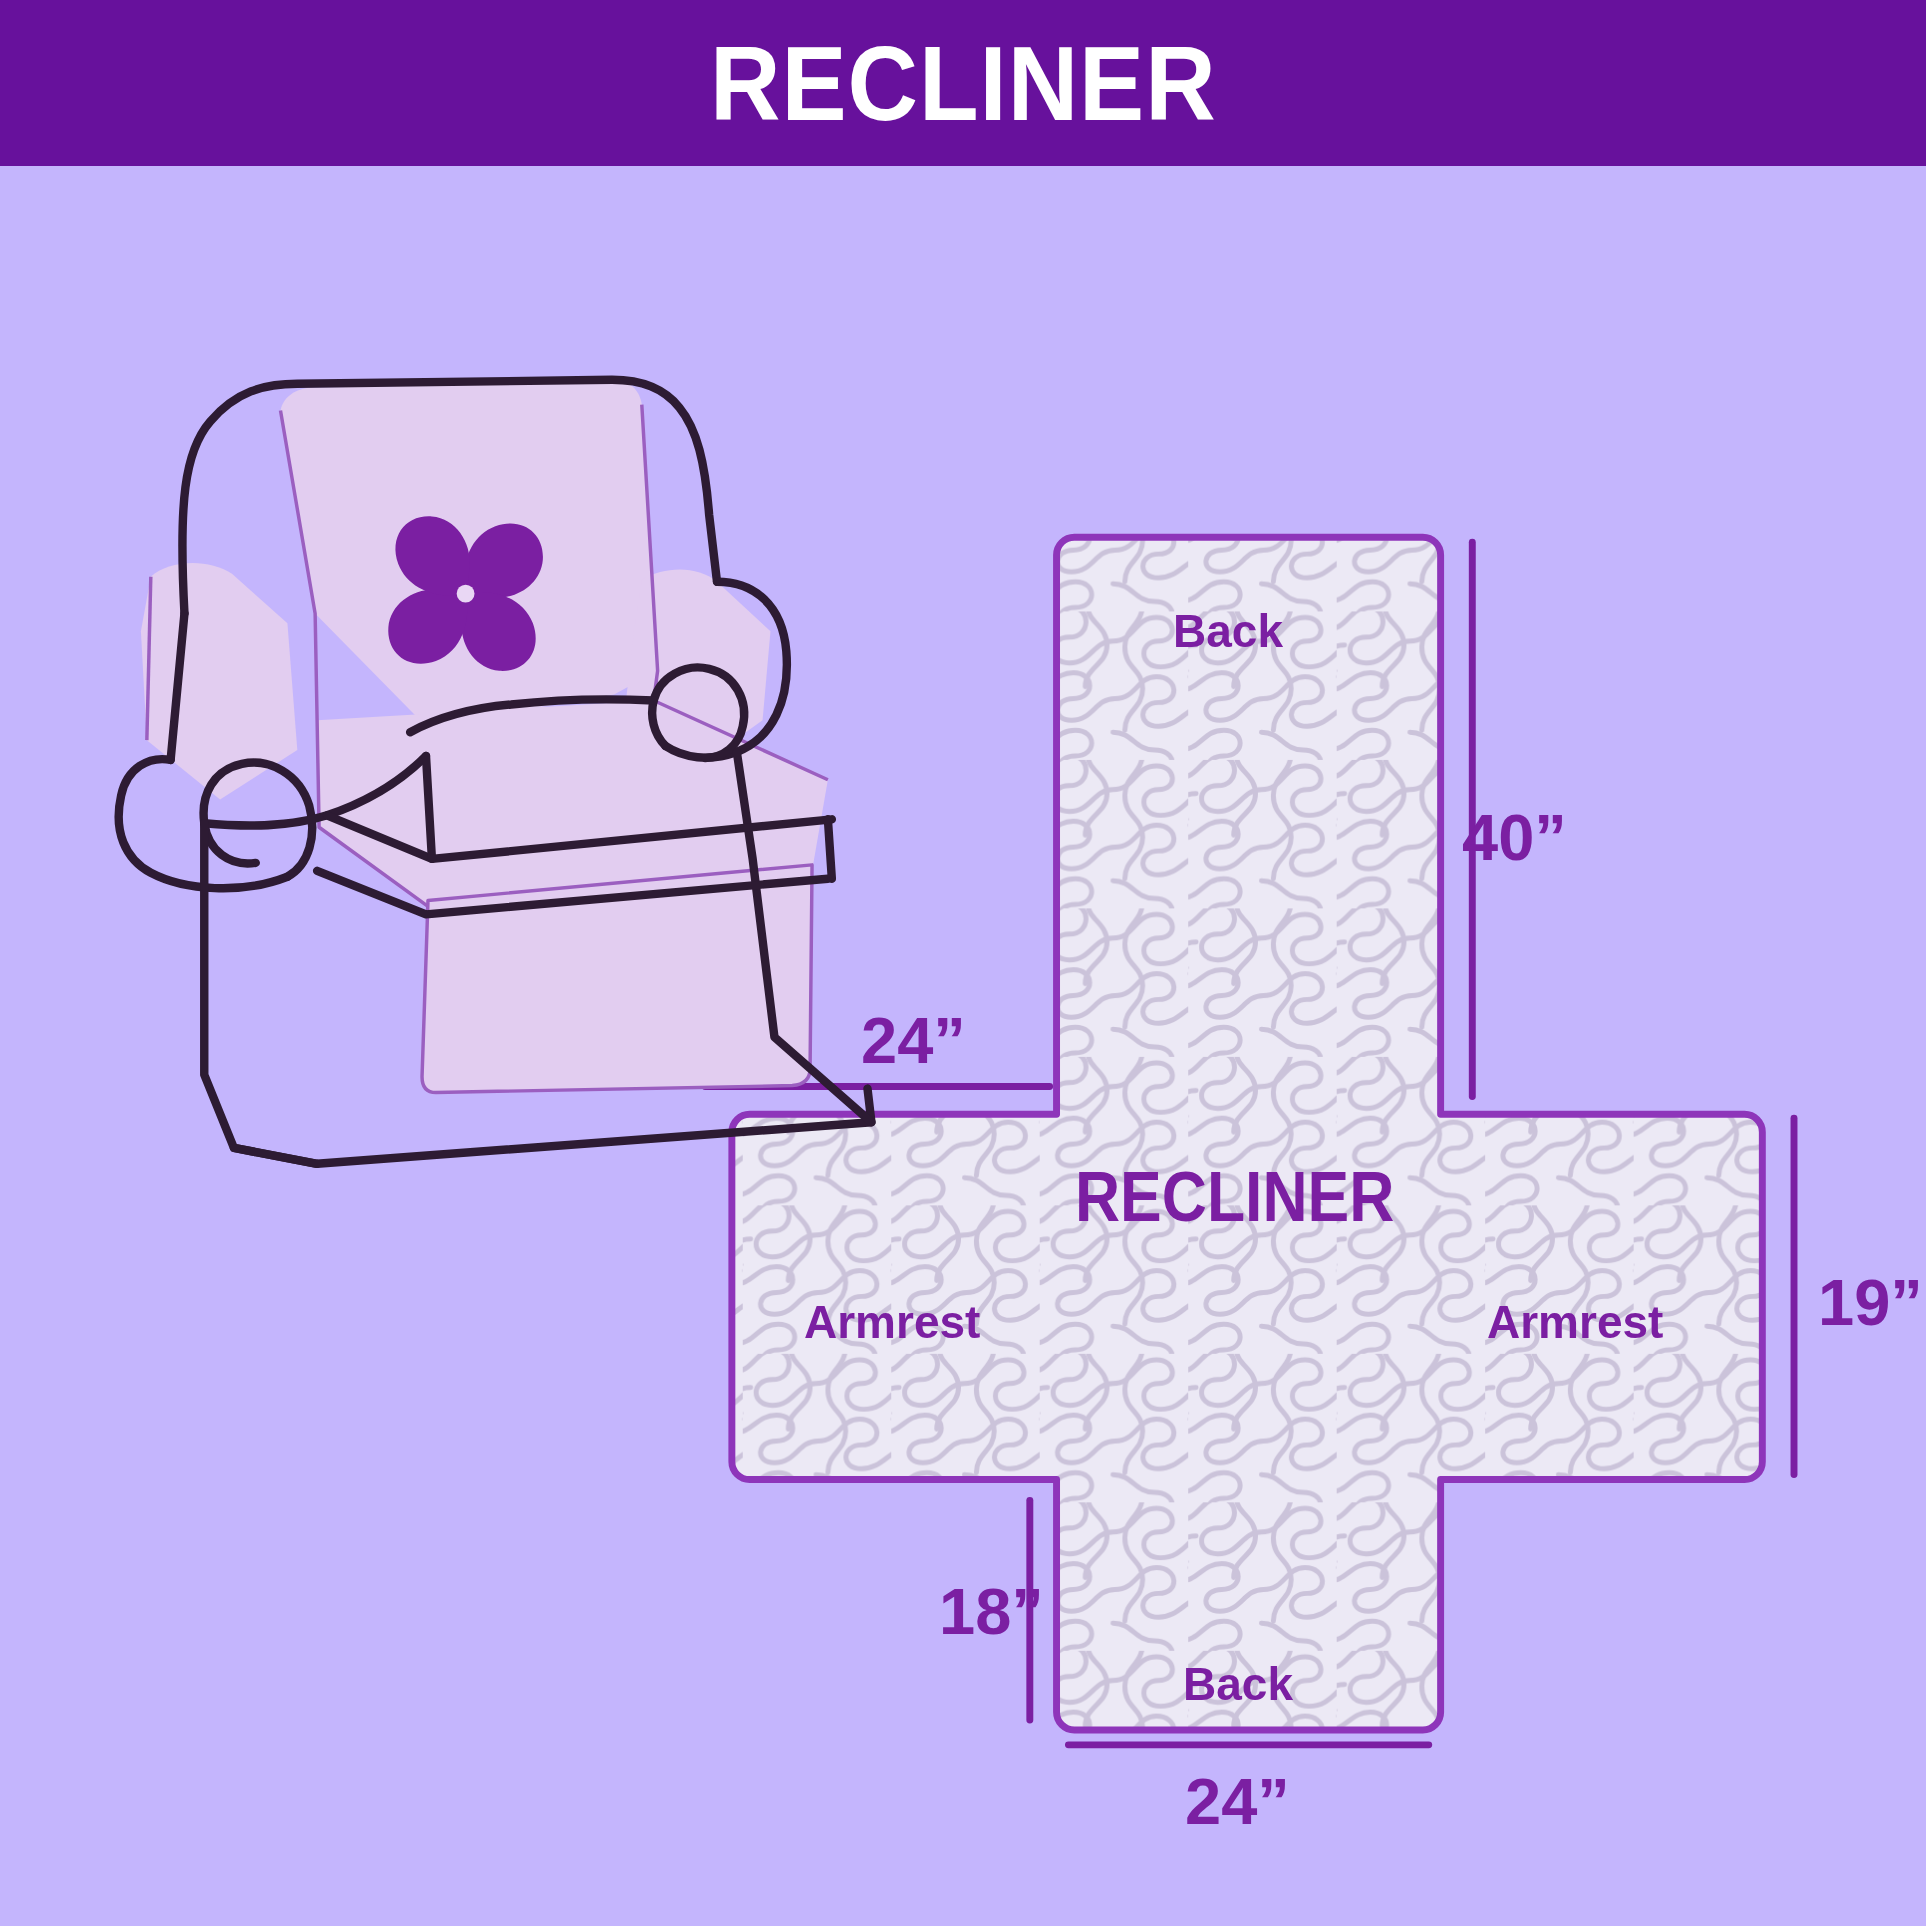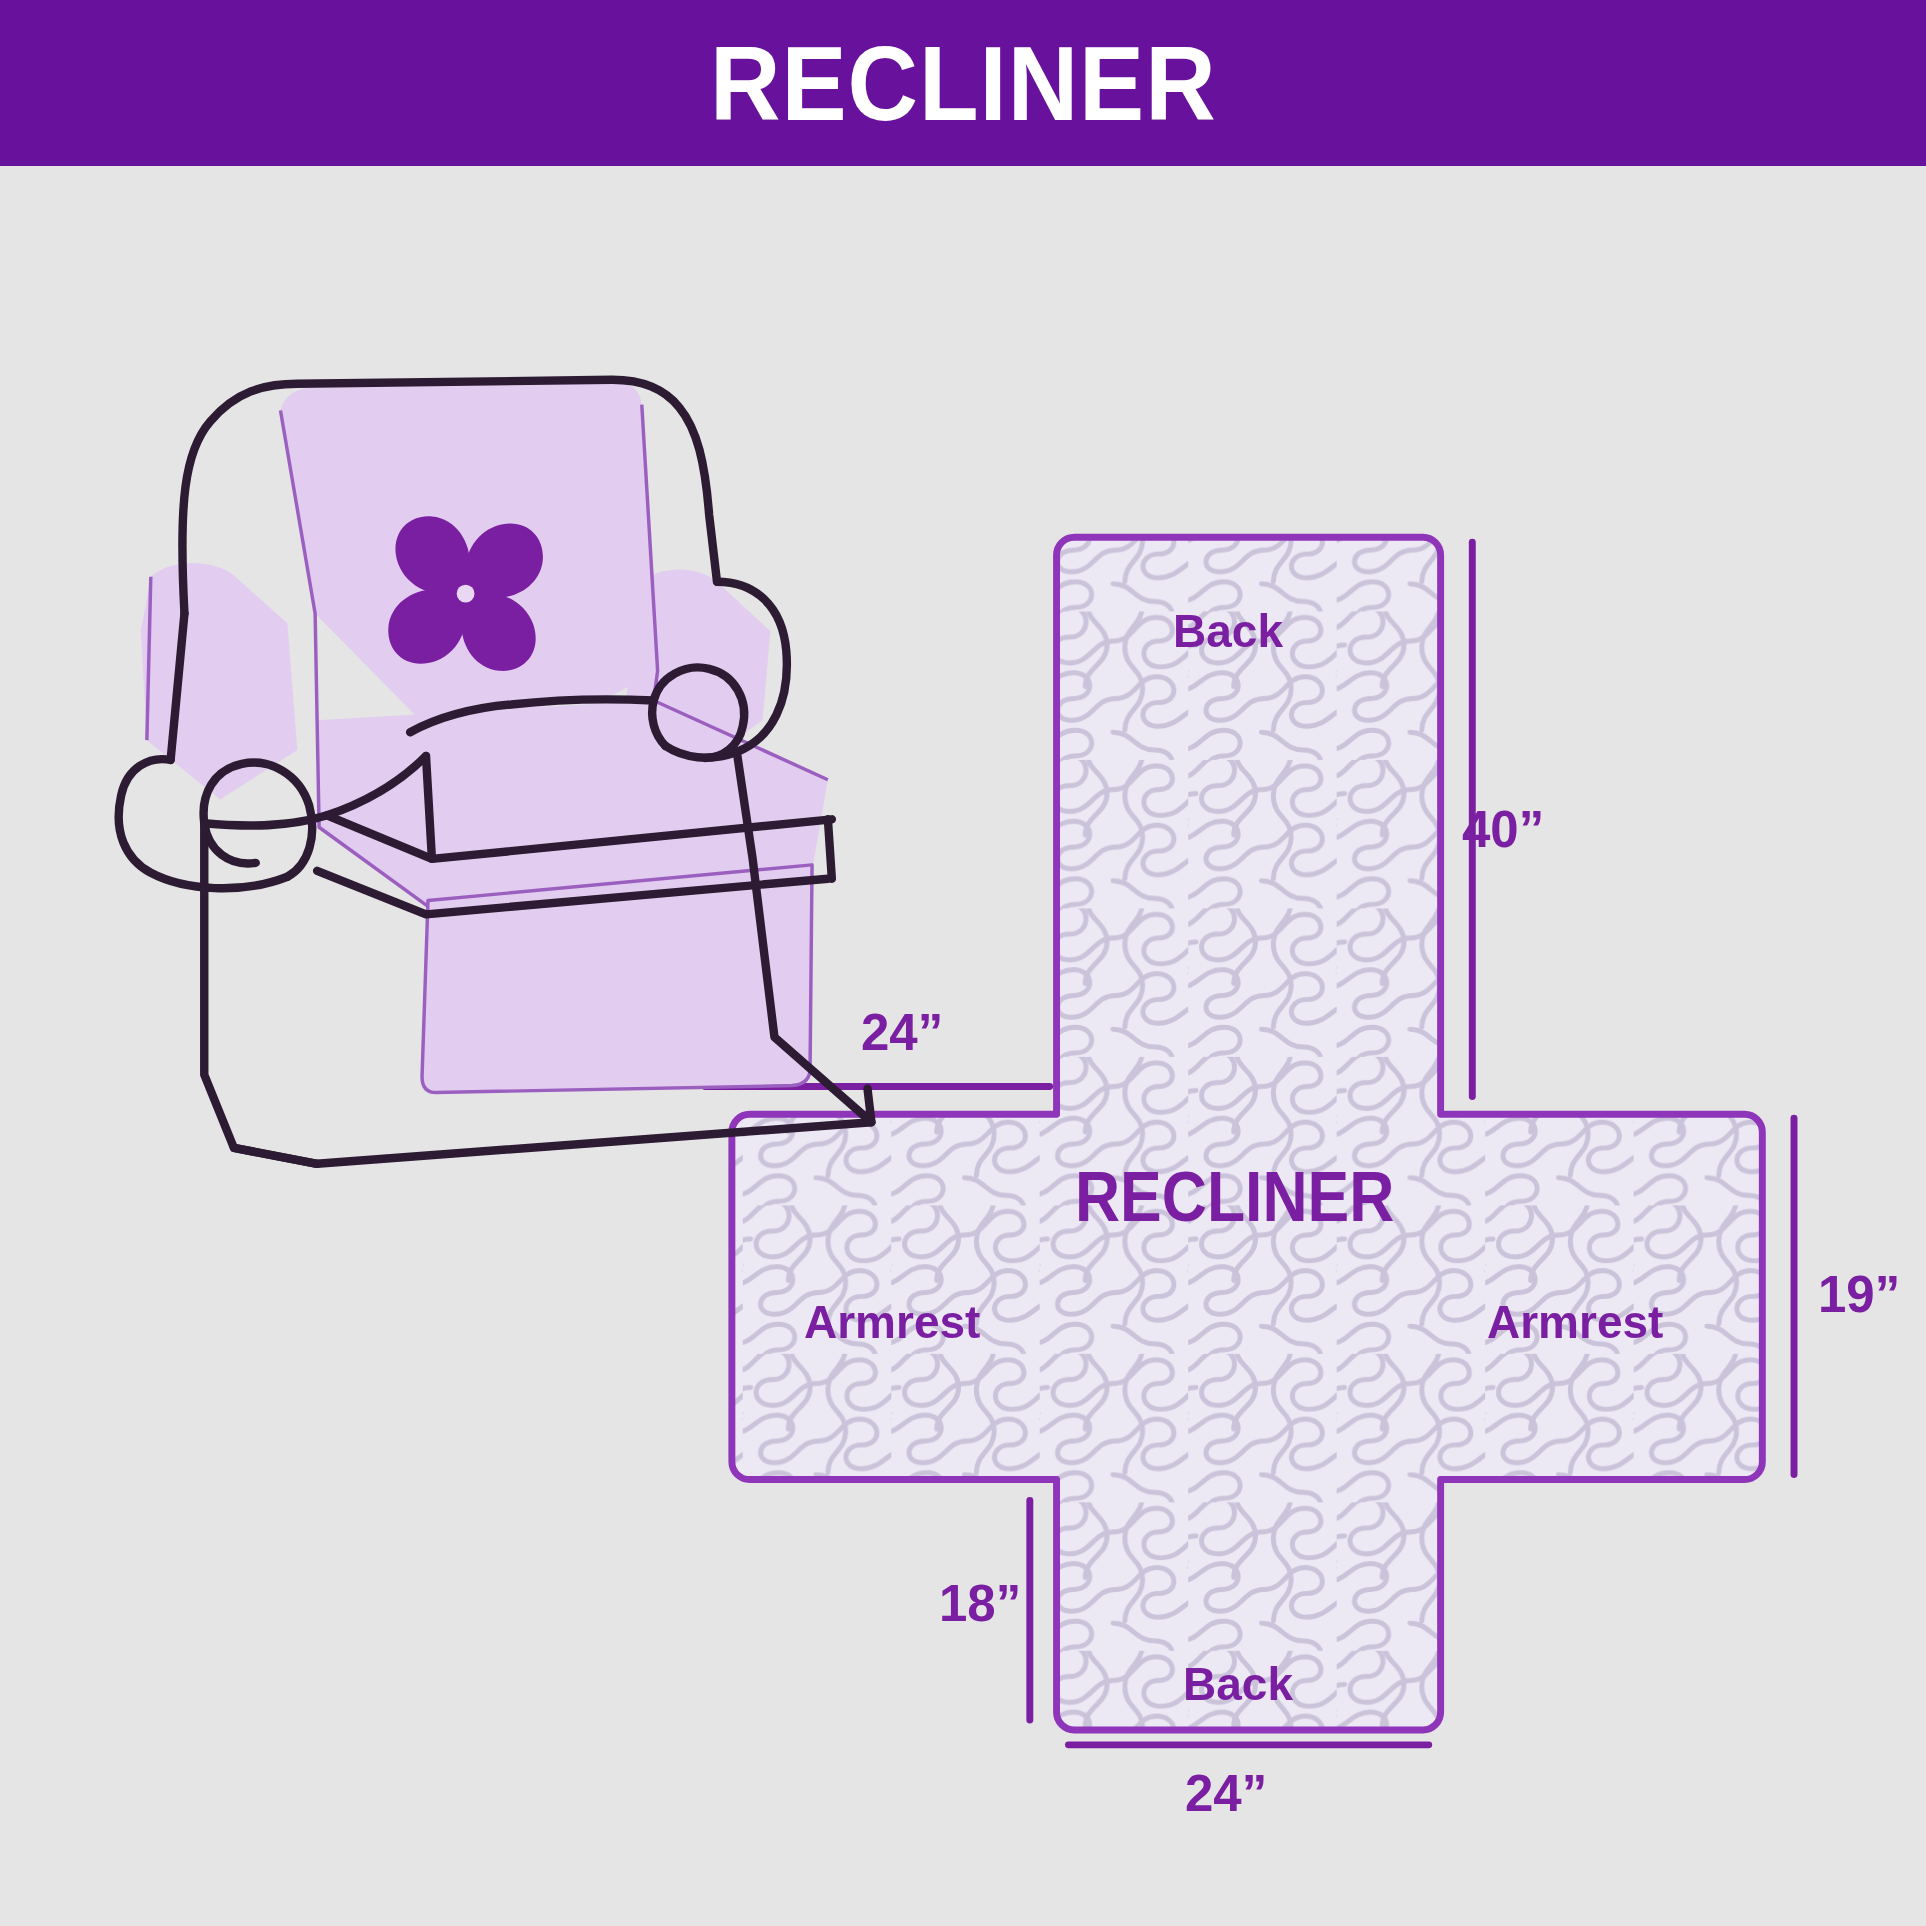--- a/index.html
+++ b/index.html
@@ -7,29 +7,29 @@
        font-family:"Liberation Sans","DejaVu Sans",sans-serif;}
 
   
   #header{position:absolute;left:0;top:0;width:1927px;height:166px;
           background:#67119c;display:flex;align-items:center;justify-content:center;}
   #header-title{color:#ffffff;font-size:105px;font-weight:700;letter-spacing:1px;
                 line-height:1;font-family:"Liberation Sans","DejaVu Sans",sans-serif;
                 transform:scaleX(.93);}
 
   
-  #stage{position:absolute;left:0;top:166px;width:1927px;height:1760px;background:#e5e5e5;}
+  #stage{position:absolute;left:0;top:166px;width:1927px;height:1760px;background:#c4b5fd;}
 
   .svgwrap{position:absolute;left:0;top:0;width:1927px;height:1760px;}
 
   
   .lbl{position:absolute;color:#7b1fa2;font-weight:700;white-space:nowrap;
        font-family:"Liberation Sans","DejaVu Sans",sans-serif;}
   .lbl-section{font-size:46px;}
-  .lbl-dim{font-size:51px;}
+  .lbl-dim{font-size:65px;}
   .lbl-center{font-size:71px;letter-spacing:0px;transform:scaleX(.88);
               transform-origin:left center;}
 </style>
 </head>
 <body>
 
 <div id="header">
   <div id="header-title">RECLINER</div>
 </div>
 

